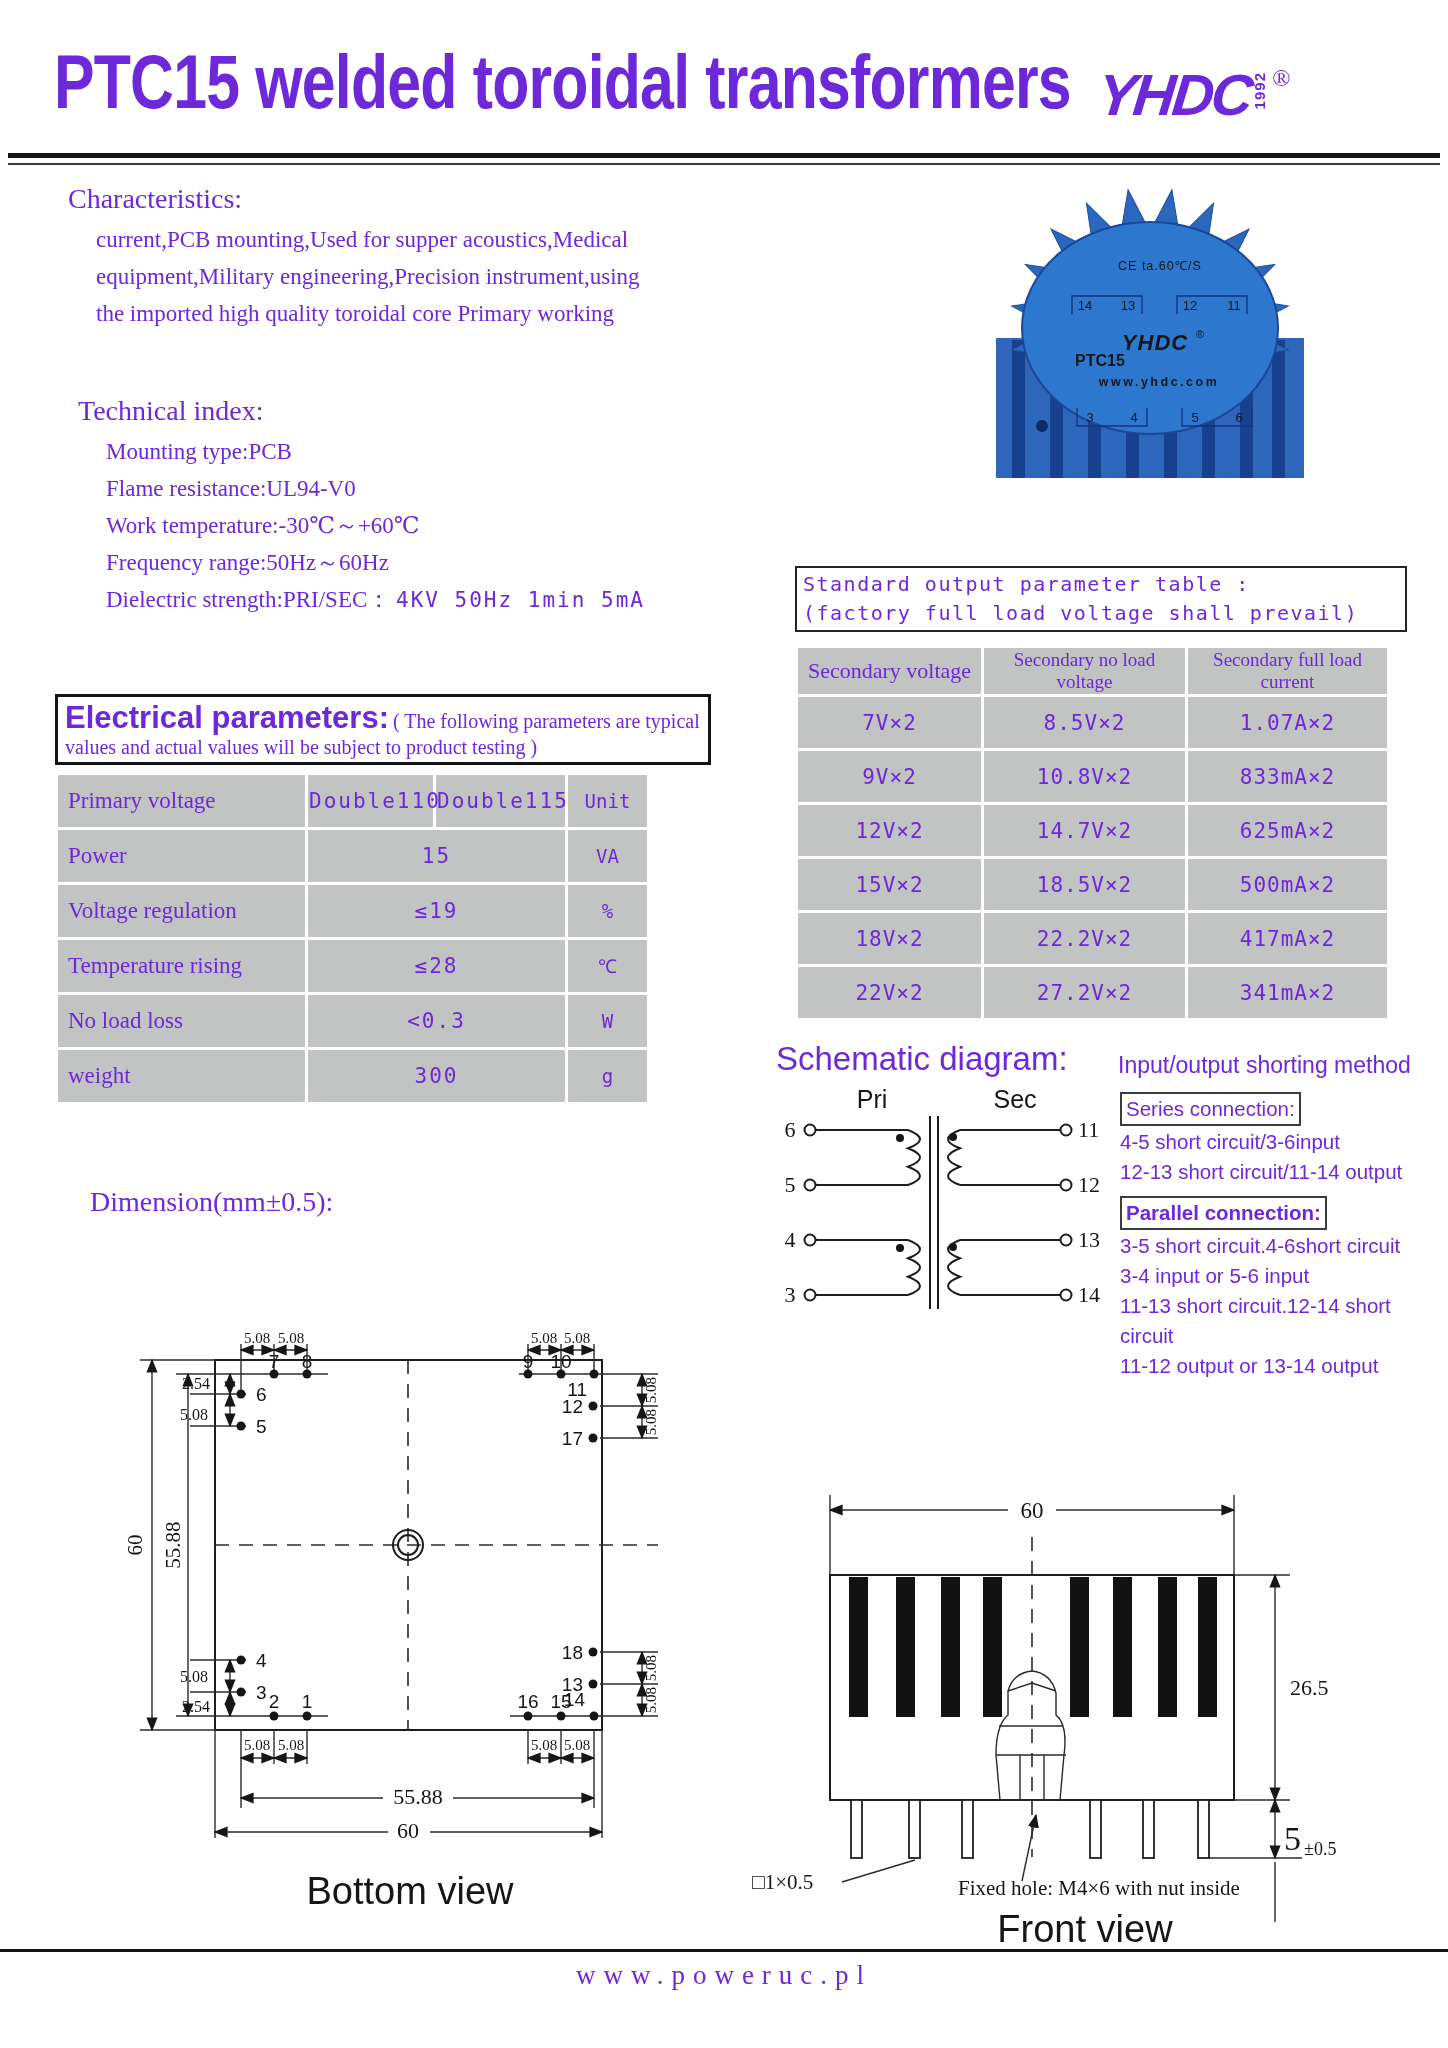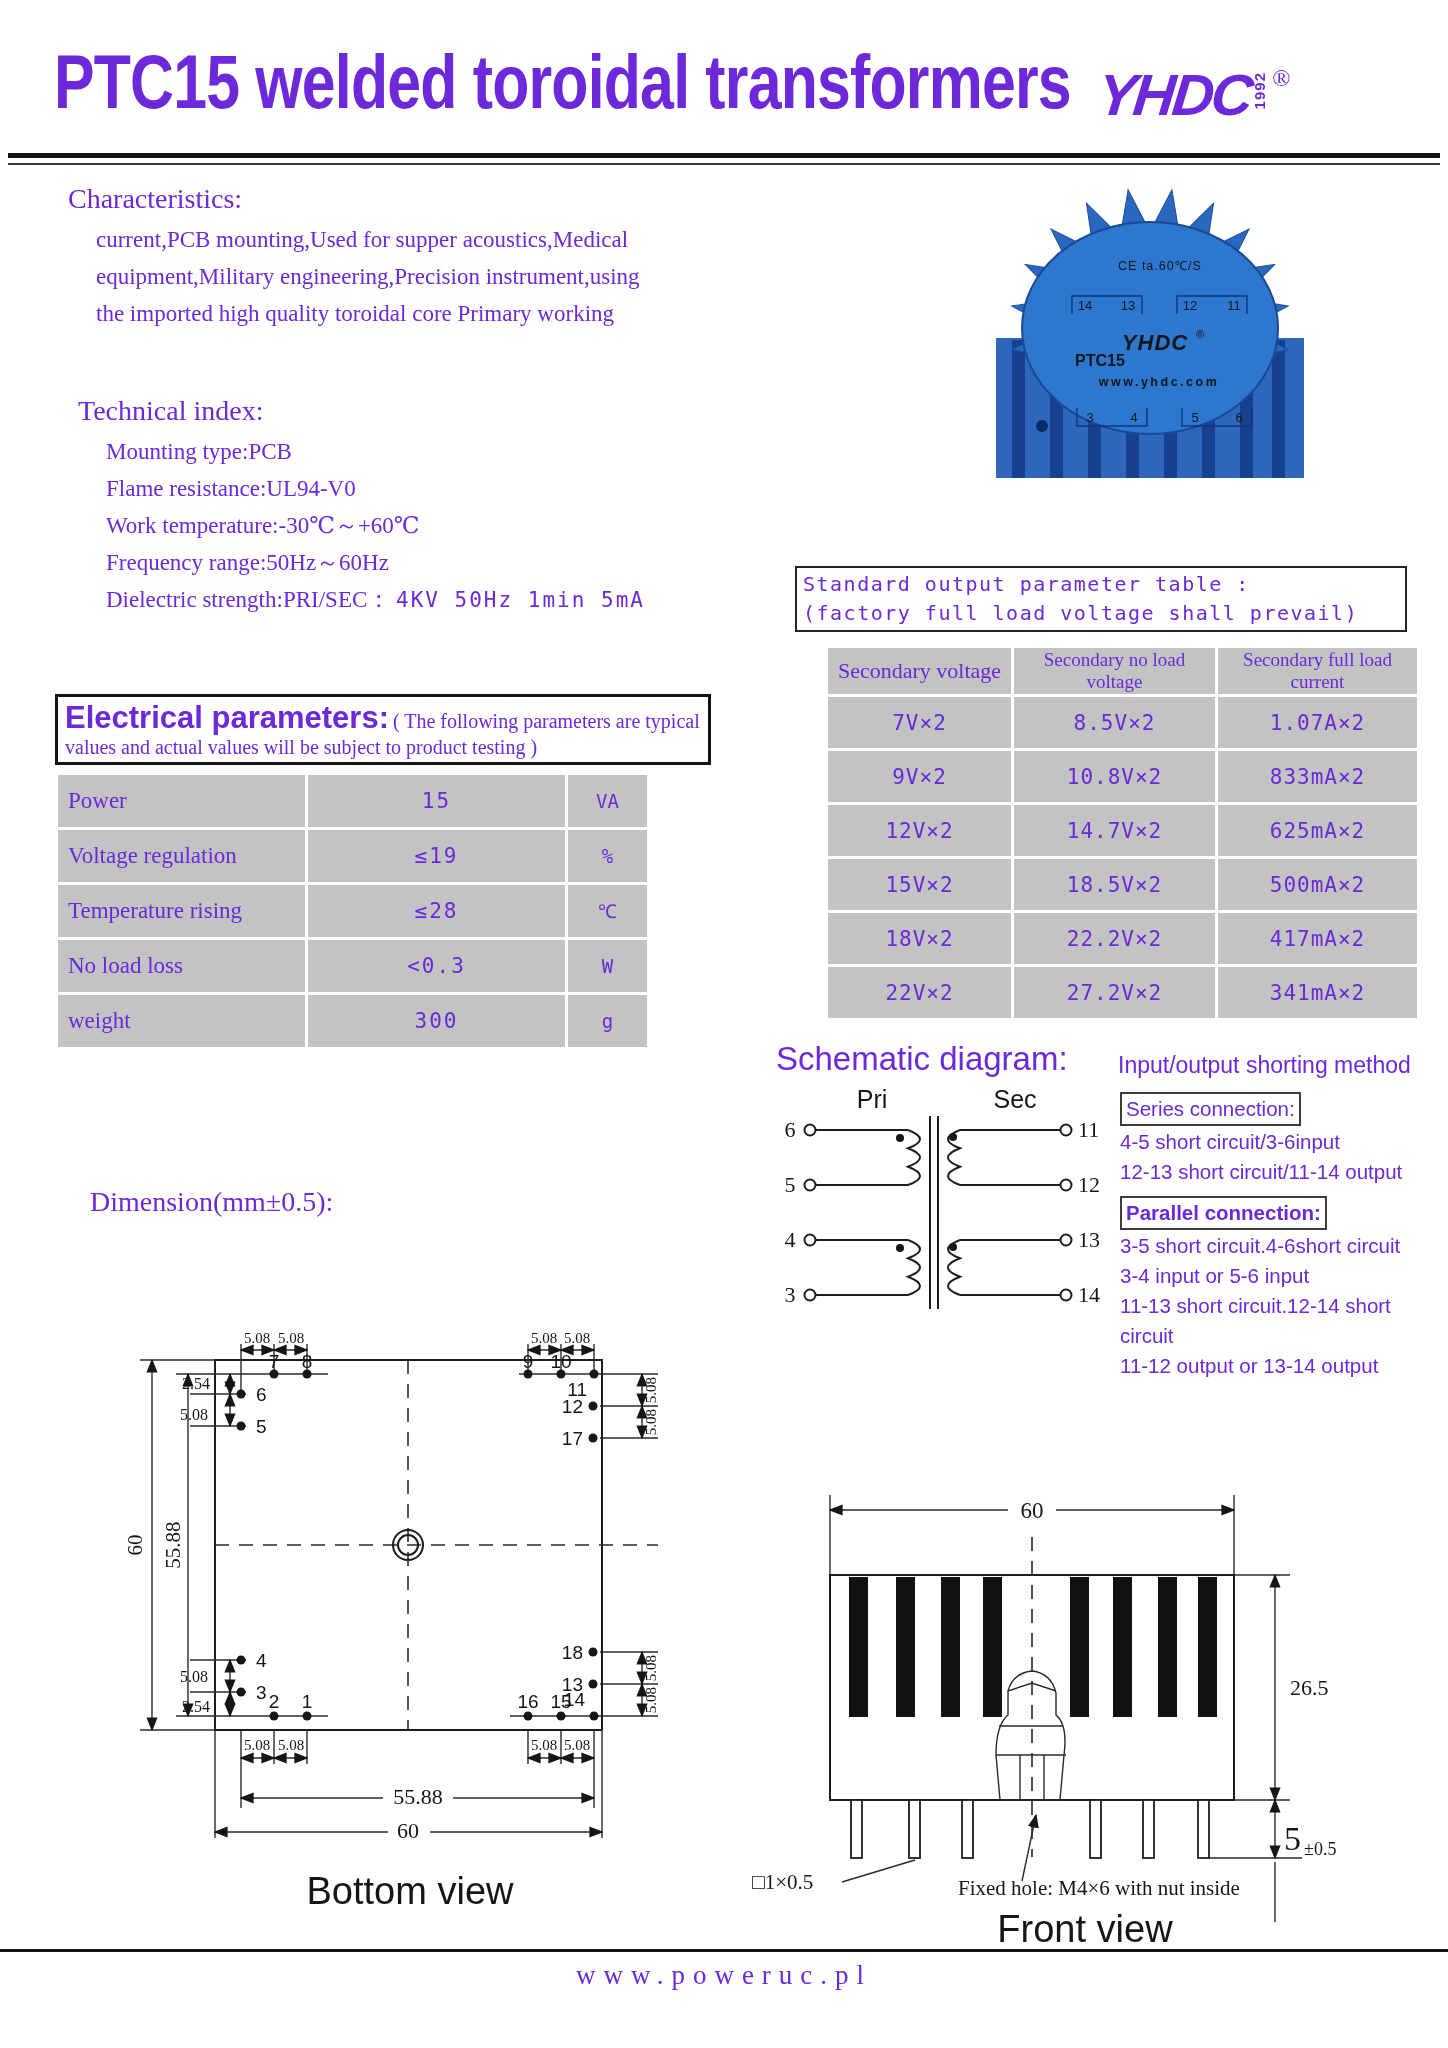--- a/index.html
+++ b/index.html
@@ -27,21 +27,21 @@
   
   table{border-collapse:collapse;table-layout:fixed;}
   .gtab td,.gtab th{background:#c2c4c3;border:3px solid #ffffff;vertical-align:middle;font-weight:400;}
   .etable{left:55px;top:772px;width:592px;}
   .etable td{height:50px;}
   .etable .lab{text-align:left;padding-left:10px;font-size:23px;}
   .etable .val{text-align:center;font-family:"DejaVu Sans Mono",monospace;font-size:21px;letter-spacing:2px;}
   .etable .unit{text-align:center;font-family:"DejaVu Sans Mono",monospace;font-size:19px;}
   .sbox{left:795px;top:566px;width:596px;border:2px solid #242424;padding:2px 6px;
         font-family:"DejaVu Sans Mono",monospace;font-size:20px;letter-spacing:1.5px;line-height:29px;white-space:nowrap;}
-  .stable{left:825px;top:645px;width:592px;}
+  .stable{left:795px;top:645px;width:592px;}
   .stable th{height:44px;font-size:19px;}
   .stable th.first{font-size:22px;}
   .stable td{height:49px;text-align:center;font-family:"DejaVu Sans Mono",monospace;font-size:21px;letter-spacing:1px;}
   
   .schead{left:776px;top:1040px;font-family:"Liberation Sans",sans-serif;font-size:33px;}
   .iohead{left:1118px;top:1052px;font-family:"Liberation Sans",sans-serif;font-size:23px;}
   .shorting{left:1120px;top:1092px;width:326px;font-family:"Liberation Sans",sans-serif;font-size:20.5px;line-height:30px;}
   .box-title{display:inline-block;border:2px solid #3c3c3c;padding:0 4px;margin-bottom:1px;text-align:right;}
   .mt{margin-top:9px;font-weight:bold;}
   
@@ -99,20 +99,26 @@
   </div>
 
   <table class="abs gtab etable">
     <colgroup>
         <col style="width:250px">
         <col style="width:128px">
         <col style="width:132px">
         <col style="width:82px">
       </colgroup>
     <tbody>
+        <tr>
+      <td class="lab">Primary voltage</td>
+      <td class="val">Double110</td>
+      <td class="val">Double115</td>
+      <td class="unit">Unit</td>
+    </tr>
     <tr>
       <td class="lab">Power</td>
       <td class="val" colspan="2">15</td>
       <td class="unit">VA</td>
     </tr>
     <tr>
       <td class="lab">Voltage regulation</td>
       <td class="val" colspan="2">≤19</td>
       <td class="unit">%</td>
     </tr>

